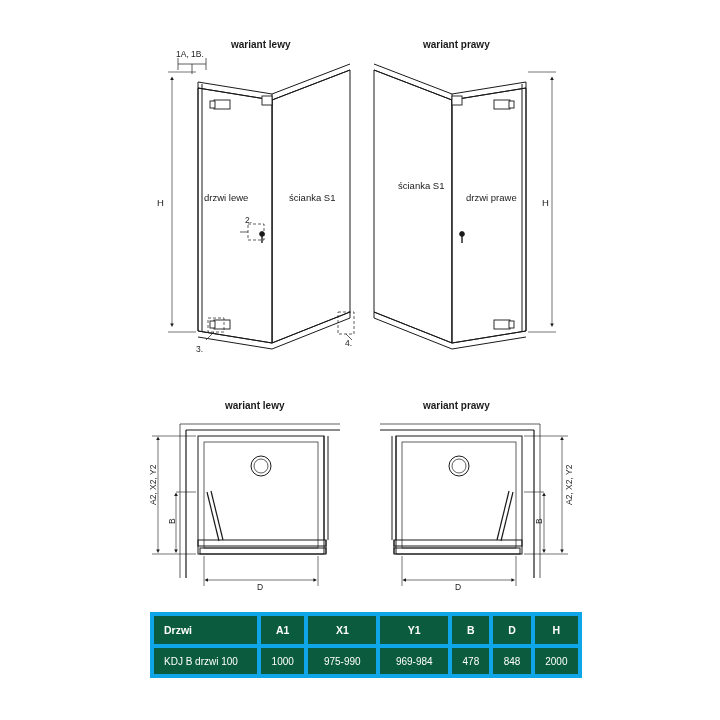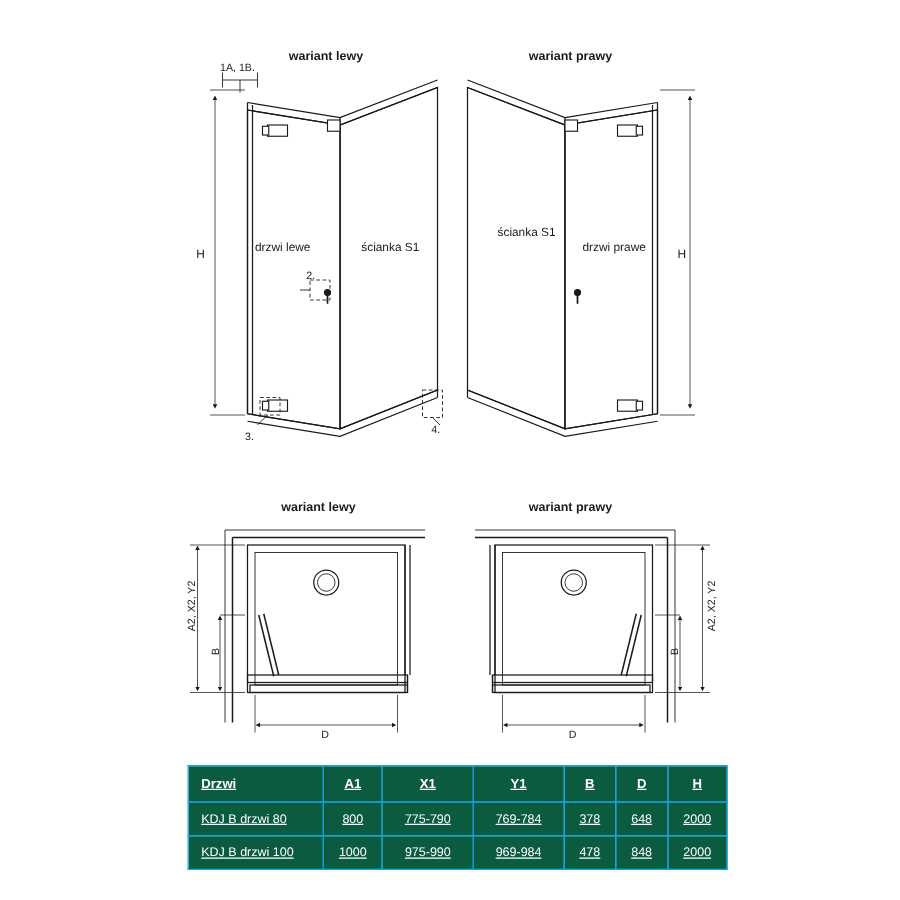--- a/index.html
+++ b/index.html
@@ -48,25 +48,24 @@
     left: 150px;
     top: 612px;
     width: 432px;
   }
   table.spec {
     border-collapse: collapse;
     width: 432px;
     font-size: 10px;
   }
   table.spec th, table.spec td {
-    border: 1px solid #0ea5e9;
+    border: 4px solid #0ea5e9;
     text-align: center;
     padding: 4px 2px;
     font-weight: normal;
-    text-decoration: underline;
   }
   table.spec thead th {
     background: #0b5c3f;
     color: #ffffff;
     font-weight: bold;
     font-size: 10.5px;
     height: 20px;
   }
   table.spec thead th.first {
     text-align: left;
@@ -357,29 +356,20 @@
           <th>A1</th>
           <th>X1</th>
           <th>Y1</th>
           <th>B</th>
           <th>D</th>
           <th>H</th>
         </tr>
       </thead>
       <tbody>
         <tr>
-          <td class="first">KDJ B drzwi 80</td>
-          <td>800</td>
-          <td>775-790</td>
-          <td>769-784</td>
-          <td>378</td>
-          <td>648</td>
-          <td>2000</td>
-        </tr>
-        <tr>
           <td class="first">KDJ B drzwi 100</td>
           <td>1000</td>
           <td>975-990</td>
           <td>969-984</td>
           <td>478</td>
           <td>848</td>
           <td>2000</td>
         </tr>
       </tbody>
     </table>

